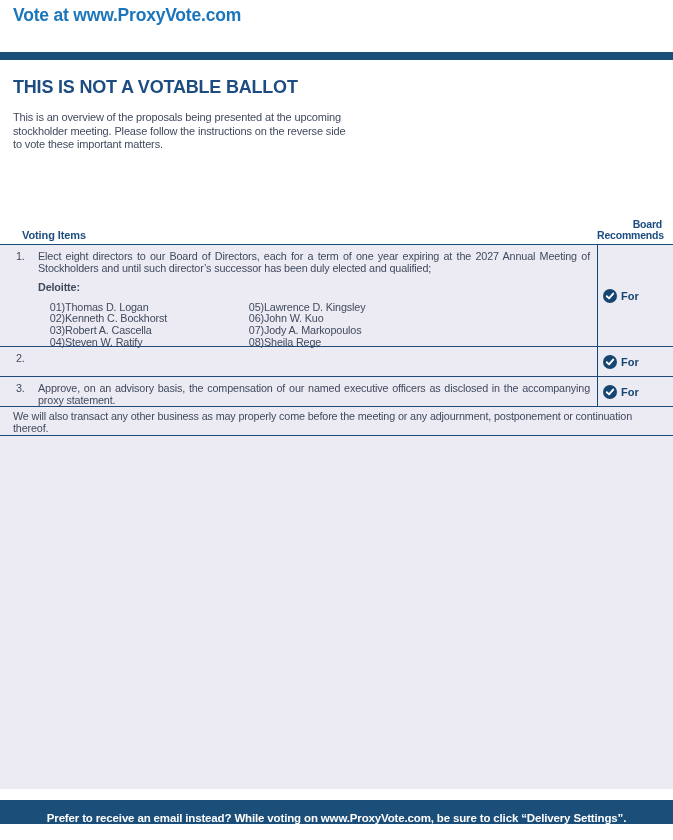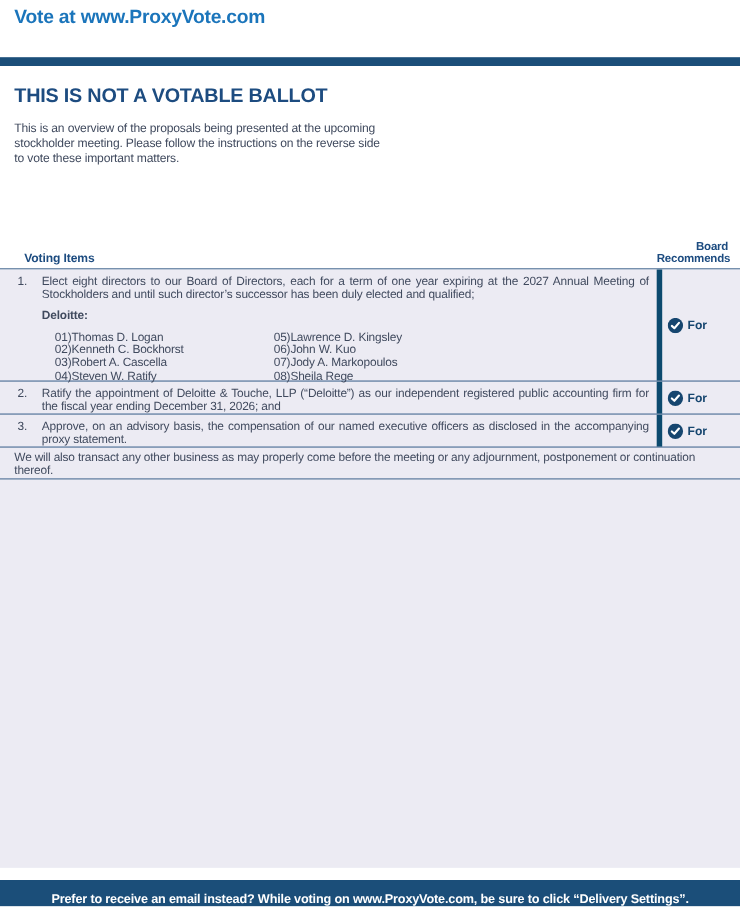--- a/index.html
+++ b/index.html
@@ -107,21 +107,21 @@
     line-height: 11.7px;
   }
   .nom-col-1 { width: 199px; flex: 0 0 199px; }
   .nom-col-2 { flex: 1; }
   .nom-row { display: flex; }
   .nom-num { width: 27px; flex: 0 0 27px; text-align: right; }
 
   .cell-rec {
     width: 76px;
     flex: 0 0 76px;
-    border-left: 5px solid #0c4a6e;
+    border-left: 1px solid #0c4a6e;
     display: flex;
     align-items: center;
     padding-left: 5px;
   }
   .check { display: inline-flex; margin-right: 4px; }
   .rec-label {
     color: #16466f;
     font-size: 11px;
     font-weight: bold;
   }
@@ -228,23 +228,20 @@
               <path d="M4.3 8.3 L6.9 10.7 L11.7 5.2" stroke="#ffffff" stroke-width="2.2" fill="none" stroke-linecap="round" stroke-linejoin="round"></path>
             </svg>
         </span>
         <span class="rec-label">For</span>
       </div>
     </div>
 
     <div class="vrow row2">
       <div class="cell-main">
         <span class="item-num">2.</span>
-        <div class="item-body">
-          <p class="item-text">Ratify the appointment of Deloitte &amp; Touche, LLP (“Deloitte”) as our independent registered public accounting firm for the fiscal year ending December 31, 2026; and</p>
-        </div>
       </div>
       <div class="cell-rec">
         <span class="check">
           <svg width="14" height="14" viewBox="0 0 16 16">
               <circle cx="8" cy="8" r="8" fill="#16466f"></circle>
               <path d="M4.3 8.3 L6.9 10.7 L11.7 5.2" stroke="#ffffff" stroke-width="2.2" fill="none" stroke-linecap="round" stroke-linejoin="round"></path>
             </svg>
         </span>
         <span class="rec-label">For</span>
       </div>

